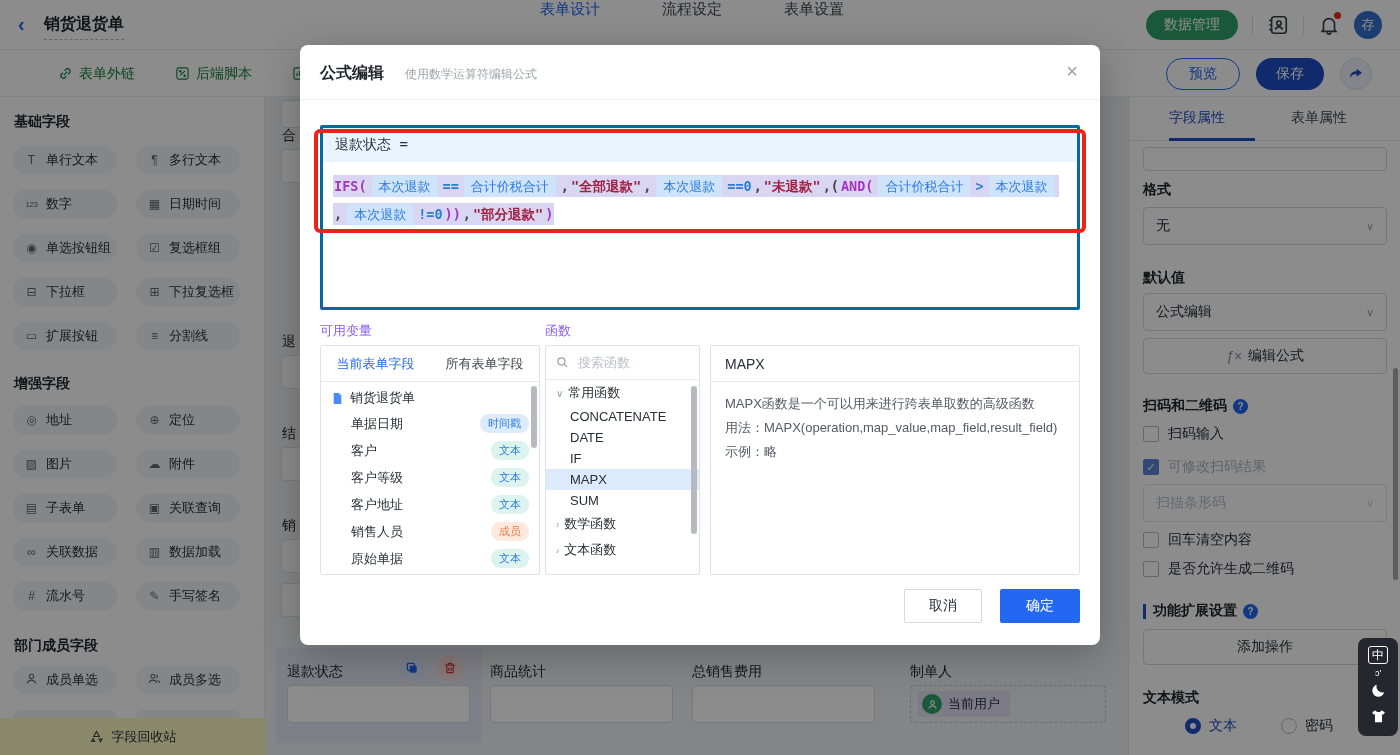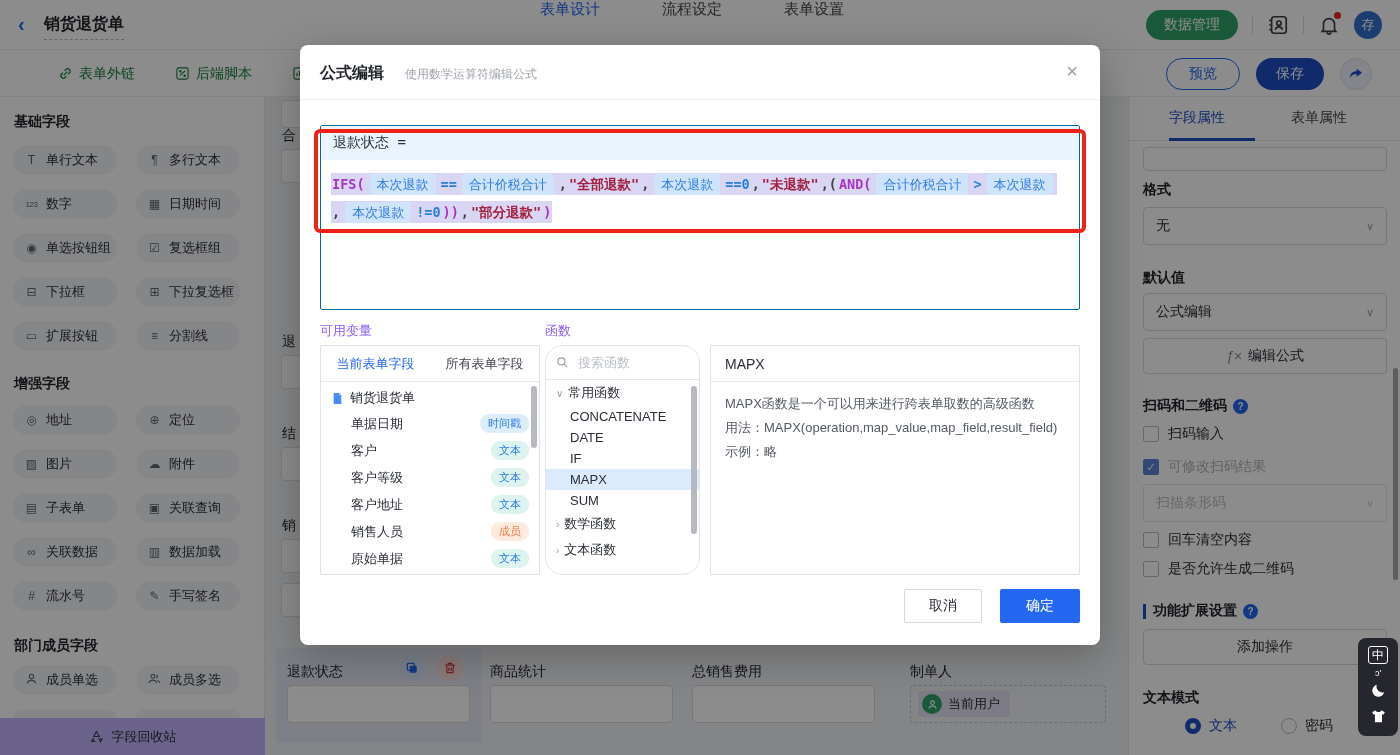--- a/index.html
+++ b/index.html
@@ -32,21 +32,21 @@
   .share-circle { width:32px; height:32px; border-radius:50%; background:#eef2fb; border:1px solid #d8e1f5; display:flex; align-items:center; justify-content:center; cursor:pointer; }
 
   
   .left-panel { position:absolute; left:0; top:97px; width:265px; height:658px; background:#fff; border-right:1px solid #e8eaee; z-index:1; }
   .sec-title { position:absolute; left:14px; font-size:14px; font-weight:bold; color:#1f2329; }
   .pill { position:absolute; width:104px; height:30px; background:#f3f4f6; border-radius:15px; display:flex; align-items:center; padding-left:11px; gap:7px; font-size:13px; color:#2a2e36; cursor:grab; }
   .pill .ic { width:15px; color:#5f646e; font-size:12px; text-align:center; flex:0 0 15px; }
   .pill .ic.small { font-size:8px; letter-spacing:-0.5px; }
   .pill.col2 { left:136px; } .pill.col1 { left:13px; }
   .pill.partial { height:8px; border-radius:8px 8px 0 0; overflow:hidden; }
-  .recycle-bar { position:absolute; left:0; top:621px; width:265px; height:37px; background:#c4b5fd; display:flex; align-items:center; justify-content:center; gap:8px; font-size:13px; color:#2a2e36; cursor:pointer; }
+  .recycle-bar { position:absolute; left:0; top:621px; width:265px; height:37px; background:#fef9c3; display:flex; align-items:center; justify-content:center; gap:8px; font-size:13px; color:#2a2e36; cursor:pointer; }
 
   
   .canvas { position:absolute; left:265px; top:97px; width:863px; height:658px; background:#f1f2f5; z-index:1; }
   .c-input { position:absolute; background:#fff; border:1px solid #dcdee3; border-radius:4px; }
   .c-label { position:absolute; font-size:14px; color:#1f2329; }
   .sel-block { position:absolute; left:11px; top:551px; width:206px; height:95px; background:#e7eaf6; border-radius:4px; }
   .bf-label { position:absolute; top:566px; font-size:14px; color:#1f2329; font-weight:500; }
   .bf-input { position:absolute; top:588px; width:183px; height:38px; background:#fff; border:1px solid #d9dbe0; border-radius:4px; }
   .icon-circle { position:absolute; top:558px; width:26px; height:26px; border-radius:50%; display:flex; align-items:center; justify-content:center; cursor:pointer; }
   .dashed-box { position:absolute; top:588px; width:196px; height:38px; border:1px dashed #c7c9ce; border-radius:4px; display:flex; align-items:center; padding-left:7px; }
@@ -76,42 +76,42 @@
   .radio.on { border:5px solid #1f4dc5; }
   .page-scroll { position:absolute; left:1393px; top:368px; width:5px; height:212px; background:#a9a9a9; border-radius:3px; z-index:1; cursor:pointer; }
 
   
   .overlay { position:absolute; inset:0; background:rgba(0,0,0,0.45); z-index:10; }
   .modal { position:absolute; left:300px; top:45px; width:800px; height:600px; background:#fff; border-radius:8px; z-index:20; box-shadow:0 10px 40px rgba(0,0,0,0.25); }
   .m-head { position:absolute; left:0; top:0; width:800px; height:55px; border-bottom:1px solid #f0f0f0; }
   .m-title { position:absolute; left:20px; top:18px; font-size:16px; font-weight:bold; color:#1f2329; }
   .m-sub { position:absolute; left:105px; top:21px; font-size:12px; color:#a0a4ab; }
   .m-close { position:absolute; right:22px; top:16px; font-size:20px; color:#9aa0a8; cursor:pointer; line-height:20px; }
-  .editor { position:absolute; left:20px; top:80px; width:760px; height:185px; border:1px solid #0369a1; border-radius:2px; background:#fff; overflow:hidden; cursor:text; }
+  .editor { position:absolute; left:20px; top:80px; width:760px; height:185px; border:3px solid #0369a1; border-radius:2px; background:#fff; overflow:hidden; cursor:text; }
   .assign-row { height:34px; background:#e9f4fe; font-size:14px; color:#2a2e36; display:flex; align-items:center; padding:0 12px; font-family:"DejaVu Sans Mono",monospace; }
   .expr { padding:10px 10px 0 10px; font-size:13.5px; font-family:"DejaVu Sans Mono",monospace; line-height:28px; width:748px; }
   .hl { background:#d9d6f3; padding:3px 0; -webkit-box-decoration-break:clone; box-decoration-break:clone; }
   .tok { margin:0 1px;font-weight:bold; }
   .t-kw { color:#a634c0; } .t-op { color:#2a7fd4; } .t-str { color:#a22041; } .t-plain { color:#444; }
   .t-field { display:inline-block; background:#cfe3fa; color:#2c7be0; padding:0 7px; margin:0 4px; border-radius:2px; line-height:21px; font-family:"Liberation Sans","DejaVu Sans",sans-serif; font-size:13px; }
   .red-annotation { position:absolute; left:14px; top:84px; width:772px; height:104px; border:4px solid #ee2218; border-radius:6px; pointer-events:none; z-index:5; }
   .panel-label { position:absolute; font-size:13px; color:#8b5cf6; }
   .sub-panel { position:absolute; top:300px; height:230px; border:1px solid #e0e2e6; border-radius:2px; background:#fff; overflow:hidden; }
   .vp { left:20px; width:220px; }
   .vp-tabs { height:36px; border-bottom:1px solid #e8e8e8; display:flex; }
   .vp-tab { flex:1; text-align:center; line-height:36px; font-size:13px; color:#42464e; cursor:pointer; }
   .vp-tab.active { color:#2468f2; }
   .tree-root { display:flex; align-items:center; gap:6px; padding:7px 10px 3px 10px; font-size:13px; color:#2a2e36; cursor:pointer; }
   .var-row { display:flex; align-items:center; justify-content:space-between; padding:4px 10px 4px 30px; font-size:13px; color:#2a2e36; cursor:pointer; }
   .badge { font-size:11px; border-radius:9px; padding:2px 8px; }
   .badge.blue { background:#dcecfb; color:#2e7ce0; }
   .badge.cyan { background:#dcf3ef; color:#2e7ce0; }
   .badge.orange { background:#fdeadd; color:#ef7b45; }
   .vp-scroll { position:absolute; right:2px; top:40px; width:6px; height:62px; background:#b6b9bf; border-radius:3px; cursor:pointer; }
-  .fp { left:245px; width:155px;border-radius:18px; }
+  .fp { left:245px; width:155px; }
   .fp-search { height:34px; border-bottom:1px solid #e8e8e8; display:flex; align-items:center; gap:7px; padding:0 10px; }
   .fp-search input { border:none; outline:none; width:100px; font-size:13px; color:#333; font-family:inherit; }
   .fp-search input::placeholder { color:#bcc0c6; }
   .fn-group { display:flex; align-items:center; gap:5px; padding:4px 10px; font-size:13px; color:#2a2e36; cursor:pointer; }
   .fn-caret { color:#9aa0a8; font-size:10px; }
   .fn-item { padding:3px 10px 3px 24px; font-size:13px; color:#2a2e36; cursor:pointer; }
   .fn-item.selected { background:#dbeafc; }
   .fp-scroll { position:absolute; right:2px; top:40px; width:6px; height:148px; background:#b6b9bf; border-radius:3px; cursor:pointer; }
   .dp { left:410px; width:370px; }
   .dp-head { height:36px; border-bottom:1px solid #e8e8e8; display:flex; align-items:center; padding:0 14px; font-size:14px; color:#2a2e36; }

